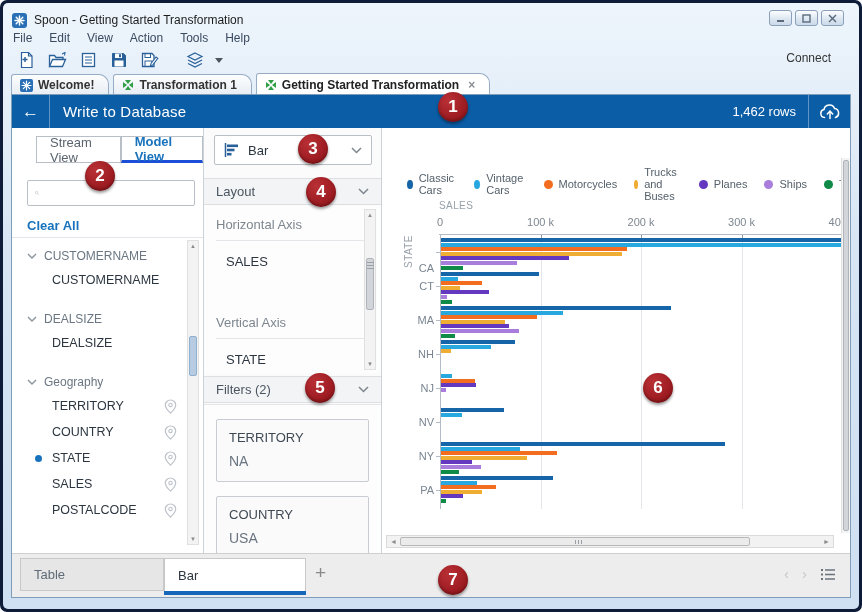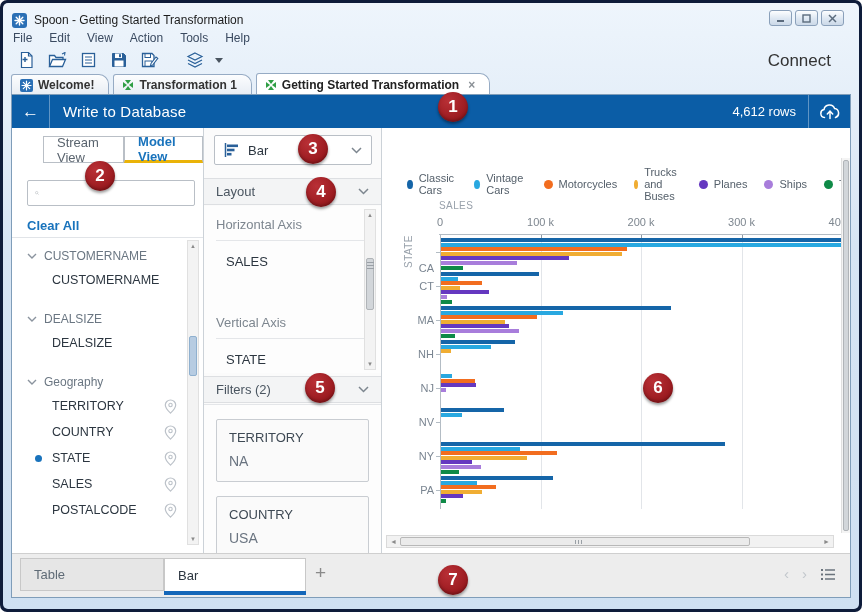--- a/index.html
+++ b/index.html
@@ -17,21 +17,21 @@
   .win-btns { position:absolute; right:10px; top:1px; display:flex; gap:3px; }
   .win-btn { width:23px; height:16px; border:1px solid #8aa0ba; border-radius:3px; background:linear-gradient(#fdfeff,#dde7f2 55%, #ccd9e8); display:flex; align-items:center; justify-content:center; font-size:9px; color:#5b6b7d; }
 
   
   #menubar { position:absolute; left:10px; top:28px; height:16px; display:flex; gap:17px; }
   .menu-item { font-size:12px; color:#3a4a60; cursor:default; }
 
   
   #toolbar { position:absolute; left:12px; top:44px; height:26px; display:flex; align-items:center; gap:9px; }
   .tool-btn { width:22px; height:22px; display:flex; align-items:center; justify-content:center; }
-  #connect-btn { position:absolute; right:28px; top:48px; font-size:17px; color:#333; }
+  #connect-btn { position:absolute; right:28px; top:48px; font-size:12px; color:#333; }
 
   
   #tabbar { position:absolute; left:8px; top:70px; right:8px; height:22px; display:flex; align-items:flex-end; }
   .etab { height:21px; display:flex; align-items:center; gap:5px; padding:0 14px 0 8px; border:1px solid #96abc4; border-bottom:none; border-radius:3px 10px 0 0; background:linear-gradient(#fcfdfe,#e7edf4); margin-right:4px; font-size:12px; font-weight:bold; color:#333; }
   .etab.active { background:#fff; height:22px; color:#222; }
   .etab .tab-close { color:#8a9096; font-size:12px; font-weight:bold; margin-left:4px; }
 
   
   #content { position:absolute; left:8px; top:91px; right:8px; bottom:11px; background:#fff; border:1px solid #7f9db9; }
 
@@ -41,23 +41,23 @@
   #view-title { font-size:15px; margin-left:13px; letter-spacing:.2px; }
   #rows-count { position:absolute; right:54px; font-size:13px; }
   #sync-btn { position:absolute; right:0; width:42px; height:100%; border-left:1px solid rgba(255,255,255,.35); display:flex; align-items:center; justify-content:center; }
 
   
   #left-panel  { position:absolute; left:0; top:33px; width:192px; bottom:44px; background:#fff; border-right:1px solid #ccd2d8; }
   #mid-panel   { position:absolute; left:192px; top:33px; width:178px; bottom:44px; background:#fbfbfb; border-right:1px solid #ccd2d8; }
   #right-panel { position:absolute; left:370px; top:33px; right:0; bottom:44px; background:#fff; overflow:hidden; }
 
   
-  #view-toggle { position:absolute; left:31px; top:8px; display:flex; }
+  #view-toggle { position:absolute; left:24px; top:8px; display:flex; }
   .vtab { height:27px; padding:0 13px; display:flex; align-items:center; font-size:13px; border:1px solid #b9bfc6; background:#fff; color:#5a646e; }
-  .vtab.active { color:#1973bc; border-bottom:3px solid #eab308; font-weight:bold; }
+  .vtab.active { color:#1973bc; border-bottom:3px solid #1d4ed8; font-weight:bold; }
   #search-box { position:absolute; left:15px; top:52px; width:168px; height:26px; border:1px solid #b9bfc6; border-radius:2px; background:#fff; display:flex; align-items:center; padding-left:7px; }
   #search-box input { border:none; outline:none; flex:1; font-size:12px; font-family:inherit; }
   #clear-all { position:absolute; left:15px; top:90px; font-size:13px; color:#1973bc;font-weight:bold; }
   #left-divider { position:absolute; left:0; right:0; top:109px; border-top:1px solid #e1e4e8; }
   #field-list { position:absolute; left:15px; right:24px; top:112px; bottom:8px; overflow:hidden; }
   .fgroup { display:flex; align-items:center; gap:7px; margin:19px 0 4px; font-size:12px; color:#6a7682; }
   .fgroup:first-child { margin-top:9px; }
   .fitem { position:relative; display:flex; align-items:center; padding:6px 0 6px 25px; font-size:12.5px; color:#2c3640; }
   .fitem .pin { position:absolute; right:2px; }
   .fitem .sel-dot { position:absolute; left:8px; width:7px; height:7px; border-radius:50%; background:#1973bc; }
@@ -271,21 +271,21 @@
           <span>Getting Started Transformation</span>
           <span class="tab-close">×</span>
         </div>
       </div>
 
   <div id="content">
 
     <div id="app-header">
       <div id="back-btn">←</div>
       <div id="view-title">Write to Database</div>
-      <div id="rows-count">4,612 rows</div>
+      <div id="rows-count">1,462 rows</div>
       <div id="sync-btn">
         <svg width="22" height="16" viewBox="0 0 22 16">
               <path d="M5.5 13.5 a4 4 0 0 1 -0.5-7.9 a5.5 5.5 0 0 1 10.6-1 a4.6 4.6 0 0 1 0.9 8.9" fill="none" stroke="#fff" stroke-width="1.5" stroke-linecap="round"></path>
               <g stroke="#fff" stroke-width="1.5" stroke-linecap="round">
                 <line x1="11" y1="14.5" x2="11" y2="7.5"></line>
                 <path d="M8.3 10 L11 7.2 L13.7 10" fill="none"></path>
               </g>
             </svg>
       </div>
     </div>

